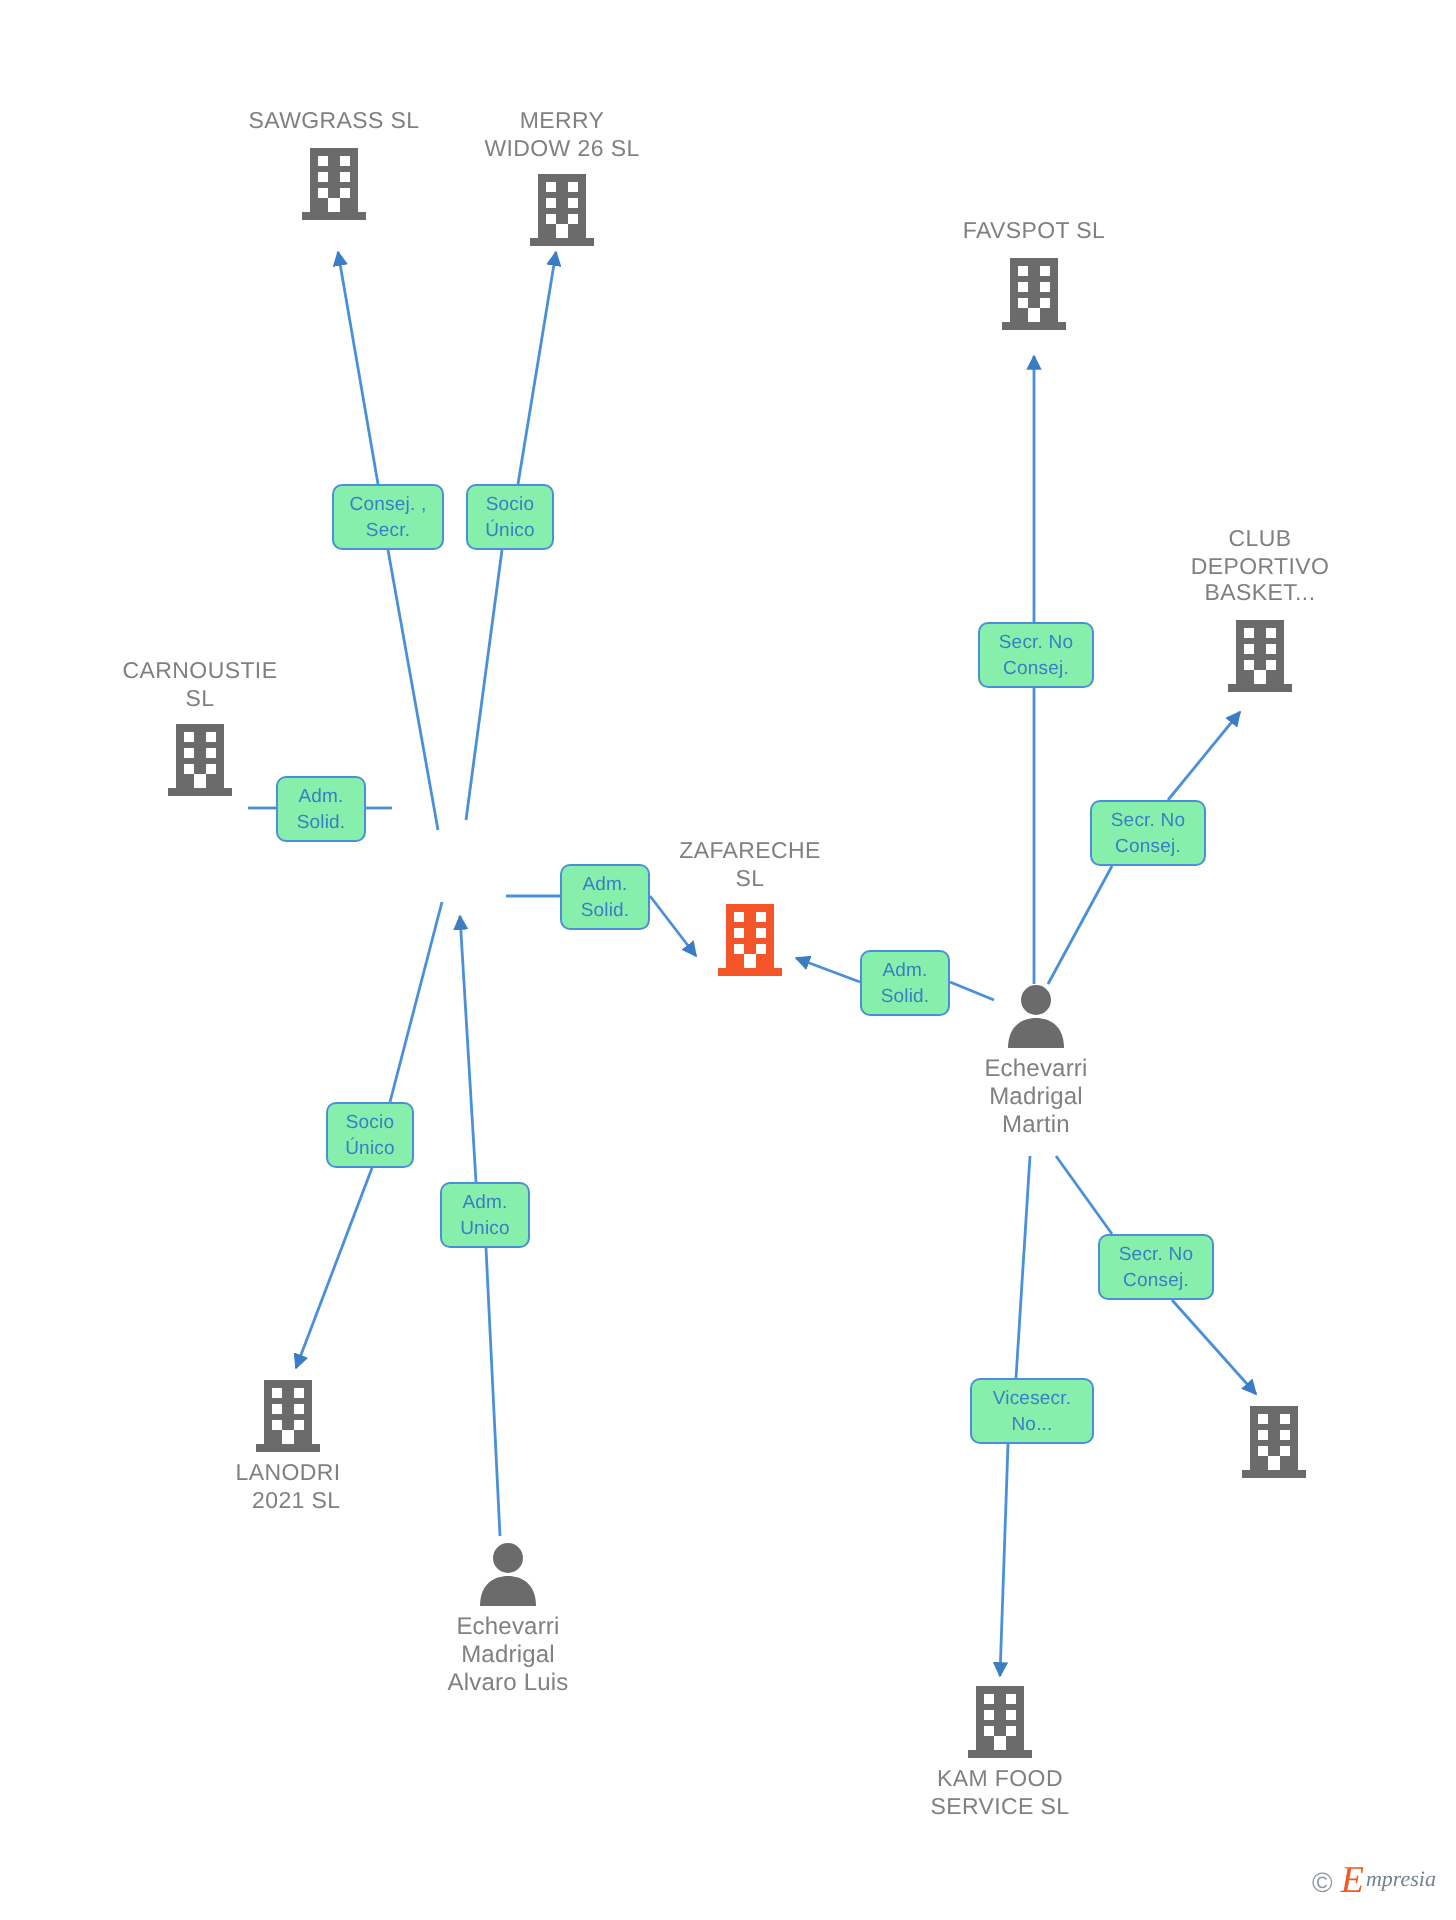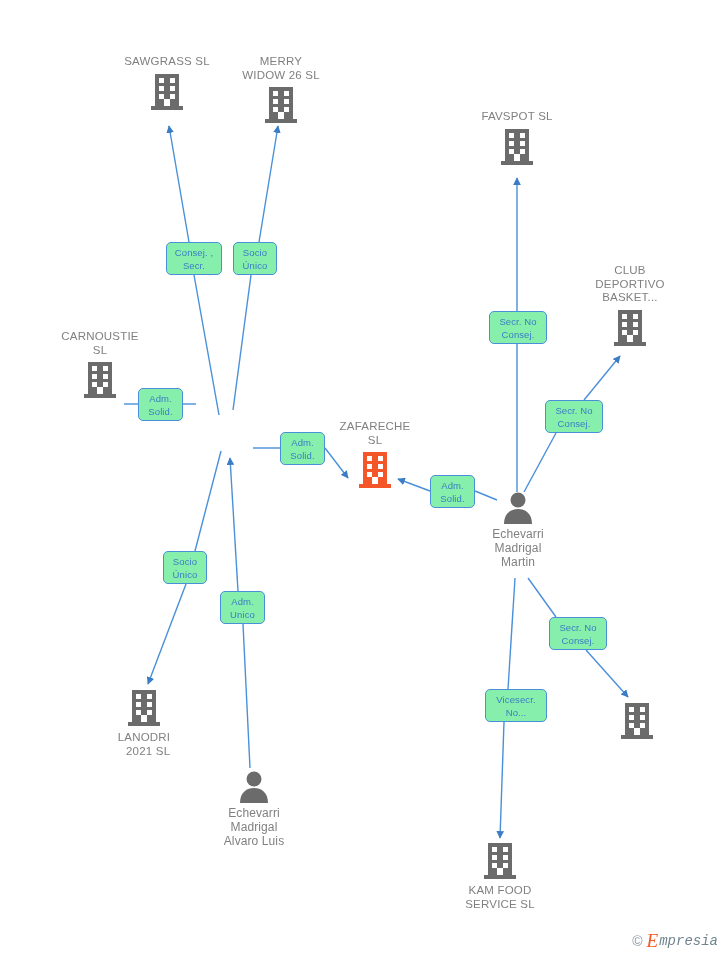--- a/index.html
+++ b/index.html
@@ -87,23 +87,23 @@
   }
   .wm-e {
     color: #f15a24;
     font-family: "Liberation Serif", serif;
     font-style: italic;
     font-size: 19px;
     line-height: 1;
   }
   .wm-rest {
     color: #6f8490;
-    font-family: Liberation Mono, monospace;
+    font-family: Liberation Serif, serif;
     font-style: italic;
-    font-size: 14px;
+    font-size: 11px;
     margin-left: -3px;
     line-height: 1;
   }
 </style>
 </head>
 <body>
 
 <div id="canvas">
 
   <svg id="edge-layer" viewBox="0 0 728 960" xmlns="http://www.w3.org/2000/svg">

